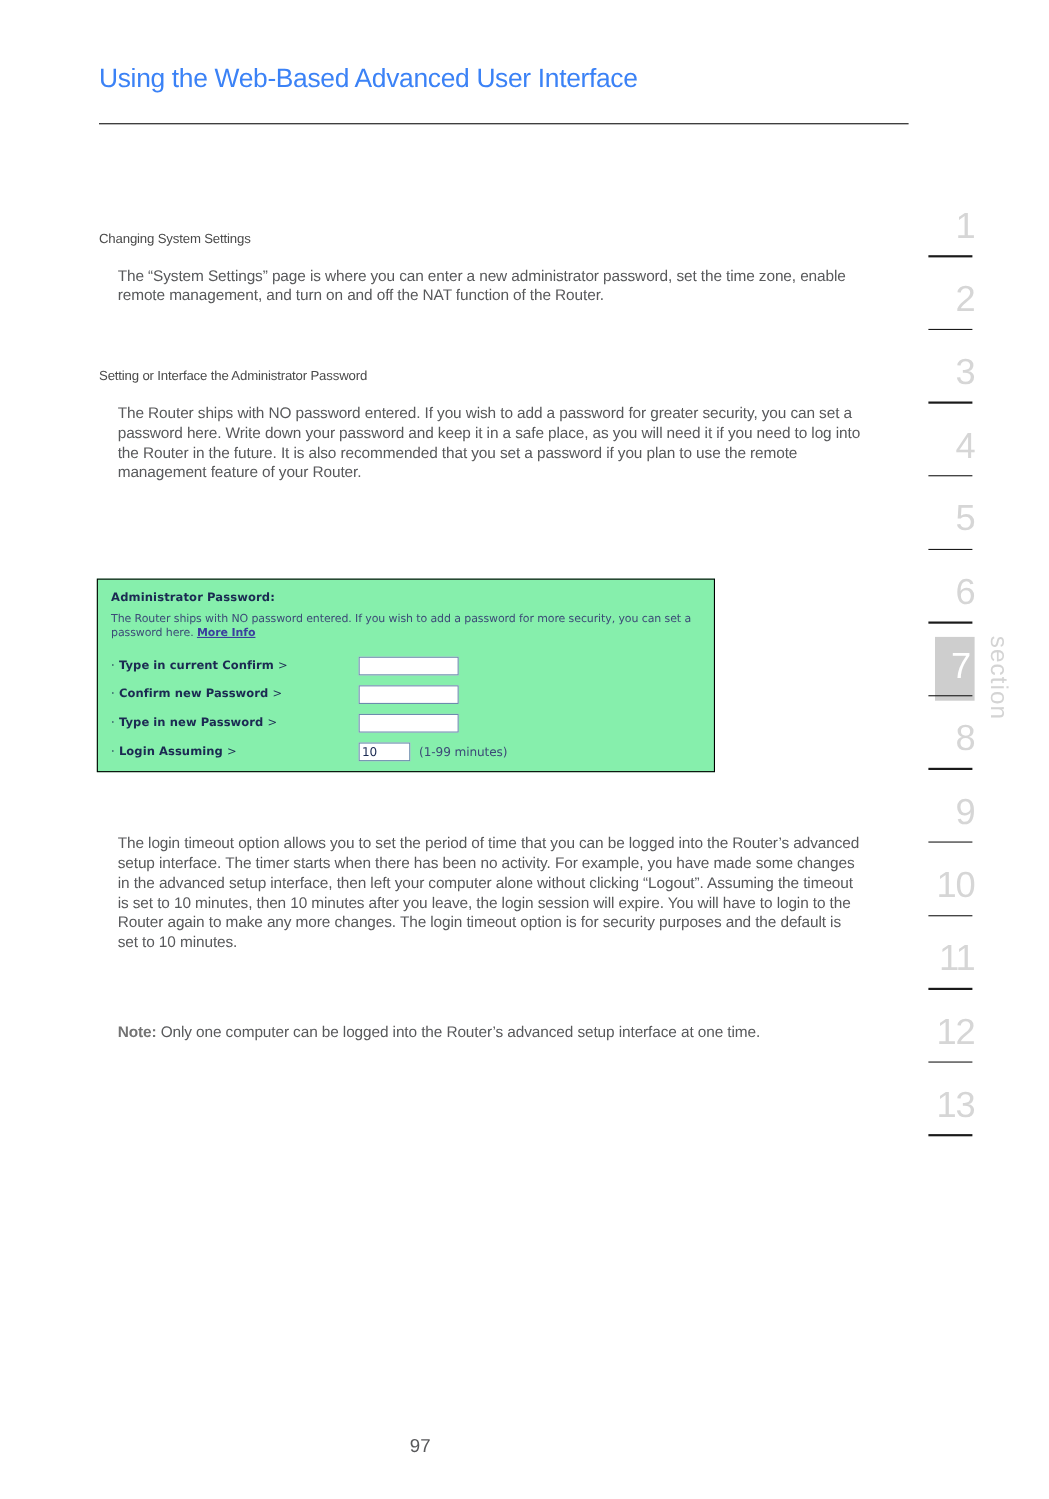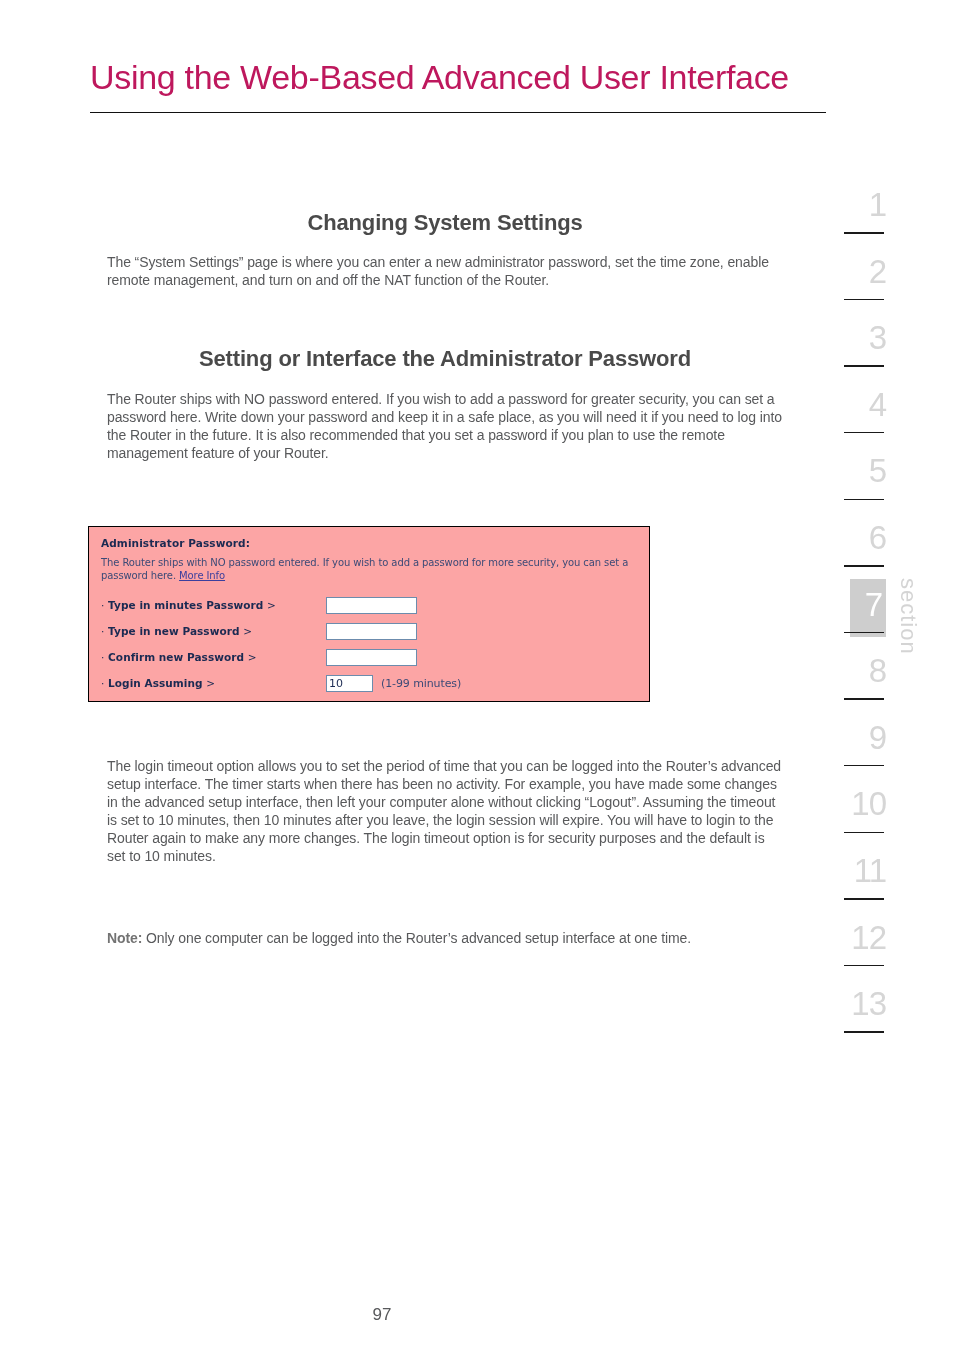--- a/index.html
+++ b/index.html
@@ -14,50 +14,49 @@
     font-family: "Liberation Sans", sans-serif;
     -webkit-font-smoothing: antialiased;
   }
 
   
   #page-title {
     position: absolute;
     left: 90px;
     top: 58px;
     width: 740px;
-    font-size: 34px;
+    font-size: 24px;
     font-weight: 400;
     letter-spacing: -0.3px;
-    color: #be185d;
+    color: #3b82f6;
     white-space: nowrap;
   }
   #title-rule {
     position: absolute;
     left: 90px;
     top: 112px;
     width: 736px;
     height: 1px;
     background: #111111;
   }
 
   
   #content {
     position: absolute;
     left: 90px;
     top: 210px;
     width: 710px;
   }
   .h2 {
-    font-size: 22px;
-    font-weight: bold;
+    font-size: 12px;
+    font-weight: normal;
     color: #4a4a4a;
     letter-spacing: -0.15px;
     margin: 0 0 5px 0;
     line-height: 1.2;
-    text-align: center;
   }
   .para {
     font-size: 14px;
     line-height: 18px;
     color: #58595b;
     margin: 17px;
     letter-spacing: -0.1px;
   }
   .para b { color: #737373; font-weight: bold; }
   .gap-lg { height: 40px; }
@@ -65,42 +64,42 @@
 
   
   #shot {
     position: absolute;
     left: 88px;
     top: 526px;
     width: 562px;
     height: 176px;
     box-sizing: border-box;
     border: 1.4px solid #000000;
-    background: #fca5a5;
+    background: #86efac;
     font-family: "DejaVu Sans", sans-serif;
   }
   #shot-inner { padding: 10px 0 0 12px; }
   .shot-title {
     font-size: 10.5px;
     font-weight: bold;
     color: #1b2a52;
     letter-spacing: 0.1px;
     margin-bottom: 7px;
   }
   .shot-desc {
     font-size: 10px;
     color: #3c4a77;
     line-height: 13px;
     letter-spacing: -0.1px;
     width: 530px;
     margin-bottom: 10px;
   }
   .shot-link {
     color: #3b3f9e;
-    font-weight: normal;
+    font-weight: bold;
   }
   .shot-row {
     display: flex;
     align-items: center;
     height: 26px;
     margin-bottom: 0px;
   }
   .shot-label {
     width: 225px;
     font-size: 10.5px;
@@ -220,39 +219,39 @@
   <div id="shot-inner">
     <div class="shot-title">Administrator Password:</div>
 
     <div class="shot-desc">
       <span>The Router ships with NO password entered. If you wish to add a password for more security, you can set a password here. </span><a class="shot-link" href="#">More Info</a>
     </div>
 
     <div class="shot-row">
       <div class="shot-label">
         <span class="dash">·</span>
-        <span>Type in minutes Password</span>
+        <span>Type in current Confirm</span>
+        <span class="gt">&gt;</span>
+      </div>
+      <input class="shot-field" type="text" value="" style="">
+    </div>
+
+    <div class="shot-row">
+      <div class="shot-label">
+        <span class="dash">·</span>
+        <span>Confirm new Password</span>
         <span class="gt">&gt;</span>
       </div>
       <input class="shot-field" type="text" value="" style="">
     </div>
 
     <div class="shot-row">
       <div class="shot-label">
         <span class="dash">·</span>
         <span>Type in new Password</span>
-        <span class="gt">&gt;</span>
-      </div>
-      <input class="shot-field" type="text" value="" style="">
-    </div>
-
-    <div class="shot-row">
-      <div class="shot-label">
-        <span class="dash">·</span>
-        <span>Confirm new Password</span>
         <span class="gt">&gt;</span>
       </div>
       <input class="shot-field" type="text" value="" style="">
     </div>
 
     <div class="shot-row">
       <div class="shot-label">
         <span class="dash">·</span>
         <span>Login Assuming</span>
         <span class="gt">&gt;</span>

